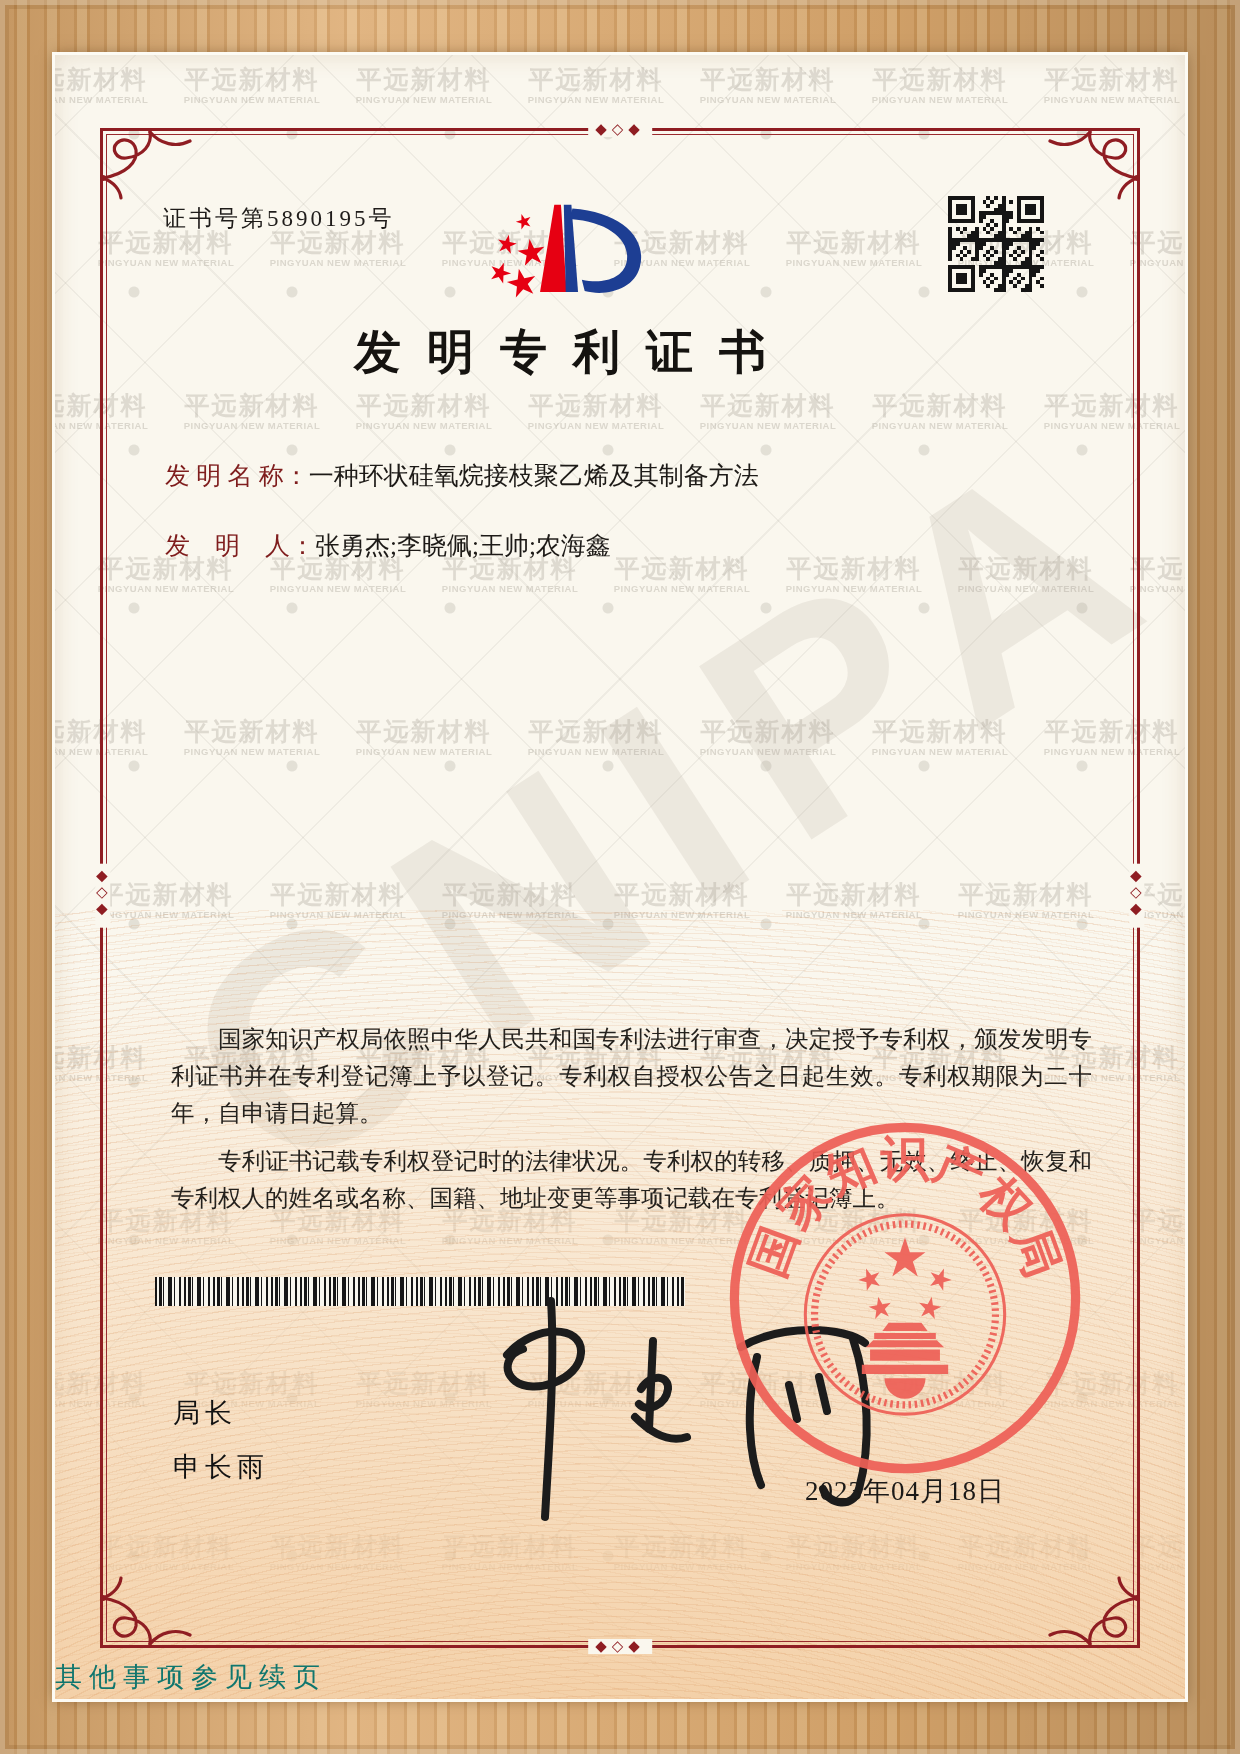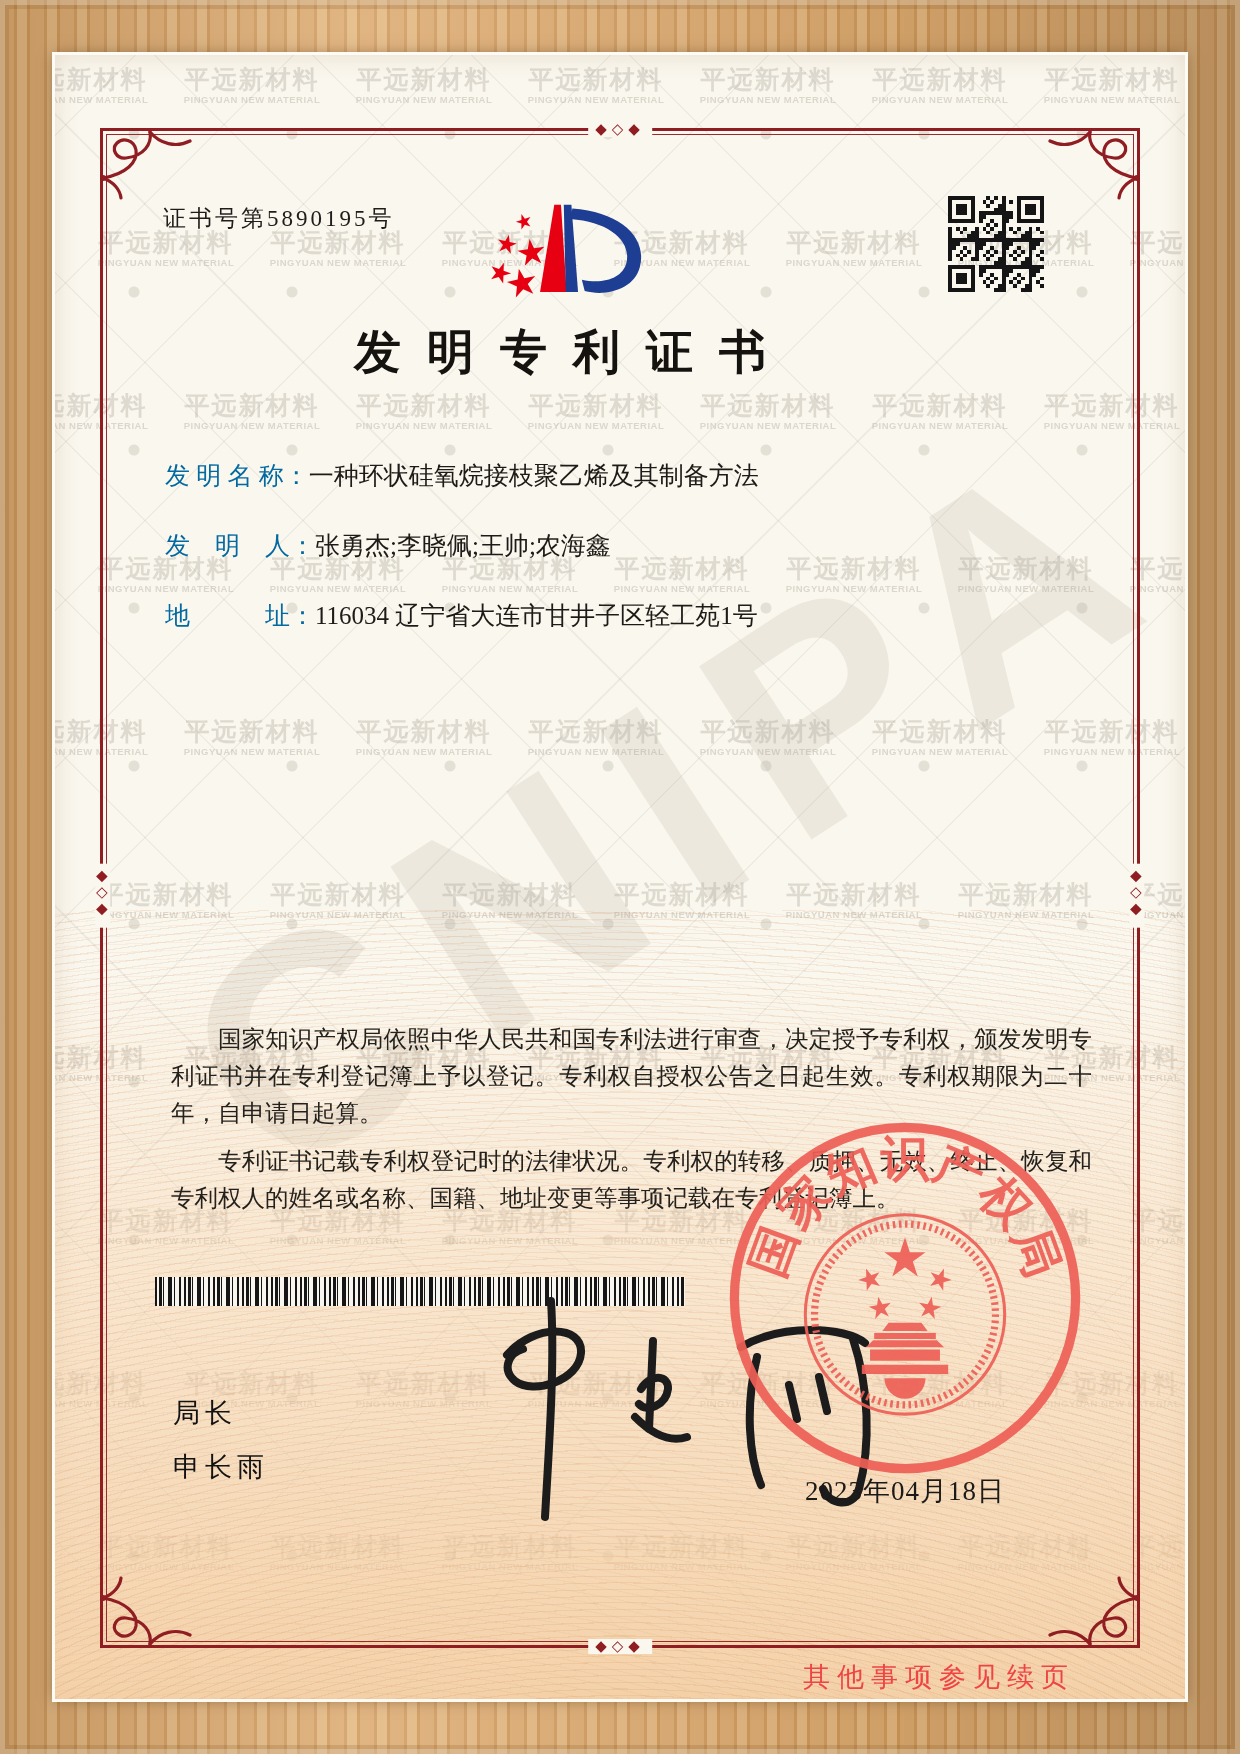--- a/index.html
+++ b/index.html
@@ -49,35 +49,35 @@
   .mid.l{left:-32px;top:50%;transform:rotate(90deg);}
   .mid.r{right:-32px;top:50%;transform:rotate(90deg);}
   
   .cert-no{position:absolute;left:108px;top:148px;font-size:23px;letter-spacing:3px;}
   .logo{position:absolute;left:410px;top:136px;width:190px;height:128px;}
   .qr{position:absolute;left:893px;top:141px;width:96px;height:96px;}
   .qr-svg{width:96px;height:96px;display:block;}
   .title{position:absolute;left:0;right:120px;top:266px;text-align:center;font-size:47px;font-weight:bold;letter-spacing:26px;text-indent:26px;color:#151310;}
   .fields{position:absolute;left:110px;top:404px;right:60px;}
   .field-row{height:70px;font-size:25px;white-space:nowrap;}
-  .f-label{color:#0369a1;}
+  .f-label{color:#7f1d1d;}
   .f-value{color:#1d1a17;}
   .field-row.double .pair1{display:inline-block;width:445px;}
   .legal{position:absolute;left:100px;right:93px;top:966px;font-size:23.5px;line-height:37px;text-align:justify;color:#24211d;}
   .legal p{margin:0 0 11px 16px;text-indent:2em;}
   .barcode{position:absolute;left:100px;top:1222px;width:530px;height:29px;
     background:repeating-linear-gradient(90deg,#161616 0 2px,#f8f6ee 2px 4px,#161616 4px 7px,#f8f6ee 7px 8px,#161616 8px 9px,#f8f6ee 9px 13px,#161616 13px 17px,#f8f6ee 17px 19px,#161616 19px 20px,#f8f6ee 20px 24px,#161616 24px 26px,#f8f6ee 26px 29px);}
   .signer-title{position:absolute;left:118px;top:1340px;font-family:"Liberation Sans","DejaVu Sans",sans-serif;font-size:27px;letter-spacing:5px;color:#121212;}
   .signer-name{position:absolute;left:118px;top:1394px;font-family:"Liberation Sans","DejaVu Sans",sans-serif;font-size:27px;letter-spacing:5px;color:#121212;}
   .signature{position:absolute;left:390px;top:1222px;width:480px;height:262px;}
   .seal{position:absolute;left:665px;top:1058px;width:370px;height:370px;opacity:0.93;}
   .seal text{font-size:47px;font-weight:bold;fill:#ee6057;font-family:"Liberation Serif","DejaVu Serif",serif;}
   .seal-date{position:absolute;left:700px;top:1418px;width:300px;text-align:center;font-size:27px;letter-spacing:1px;color:#1c1a18;}
   .page-num{position:absolute;left:0;right:120px;top:1548px;text-align:center;font-size:21px;color:#24211d;}
-  .note{position:absolute;left:0;right:110px;top:1604px;text-align:right;font-size:27px;letter-spacing:7px;color:#ef4444;}
+  .note{position:absolute;left:0;right:110px;top:1604px;text-align:left;font-size:27px;letter-spacing:7px;color:#0f766e;}
   svg.defs{position:absolute;width:0;height:0;}
 </style>
 </head>
 <body>
 
 <svg class="defs" xmlns="http://www.w3.org/2000/svg">
   <defs>
     <path id="st" d="M0,-10 L2.245,-3.09 L9.511,-3.09 L3.633,1.18 L5.878,8.09 L0,3.82 L-5.878,8.09 L-3.633,1.18 L-9.511,-3.09 L-2.245,-3.09 Z"></path>
     <g id="fl" fill="none" stroke="#8f1d22" stroke-width="3.2" stroke-linecap="round">
       <path d="M3,50 C26,46 38,34 36,22 C34,12 23,9 17,15 C11,21 16,31 26,30 C44,28 52,16 50,4"></path>
@@ -665,21 +665,20 @@
           <rect x="20" y="24" width="1" height="1" fill="#151515"></rect>
           <rect x="21" y="24" width="1" height="1" fill="#151515"></rect>
         </svg>
       </div>
 
     <div class="title">发明专利证书</div>
 
     <div class="fields">
       <div class="field-row"><span class="f-label">发 明 名 称：</span><span class="f-value">一种环状硅氧烷接枝聚乙烯及其制备方法</span></div>
       <div class="field-row"><span class="f-label">发　明　人：</span><span class="f-value">张勇杰;李晓佩;王帅;农海鑫</span></div>
-      <div class="field-row"><span class="f-label">地　　　址：</span><span class="f-value">116034 辽宁省大连市甘井子区轻工苑1号</span></div>
     </div>
 
     <div class="legal">
       <p>国家知识产权局依照中华人民共和国专利法进行审查，决定授予专利权，颁发发明专利证书并在专利登记簿上予以登记。专利权自授权公告之日起生效。专利权期限为二十年，自申请日起算。</p>
       <p>专利证书记载专利权登记时的法律状况。专利权的转移、质押、无效、终止、恢复和专利权人的姓名或名称、国籍、地址变更等事项记载在专利登记簿上。</p>
     </div>
 
     <div class="barcode"></div>
 
     <div class="signer-title">局长</div>

